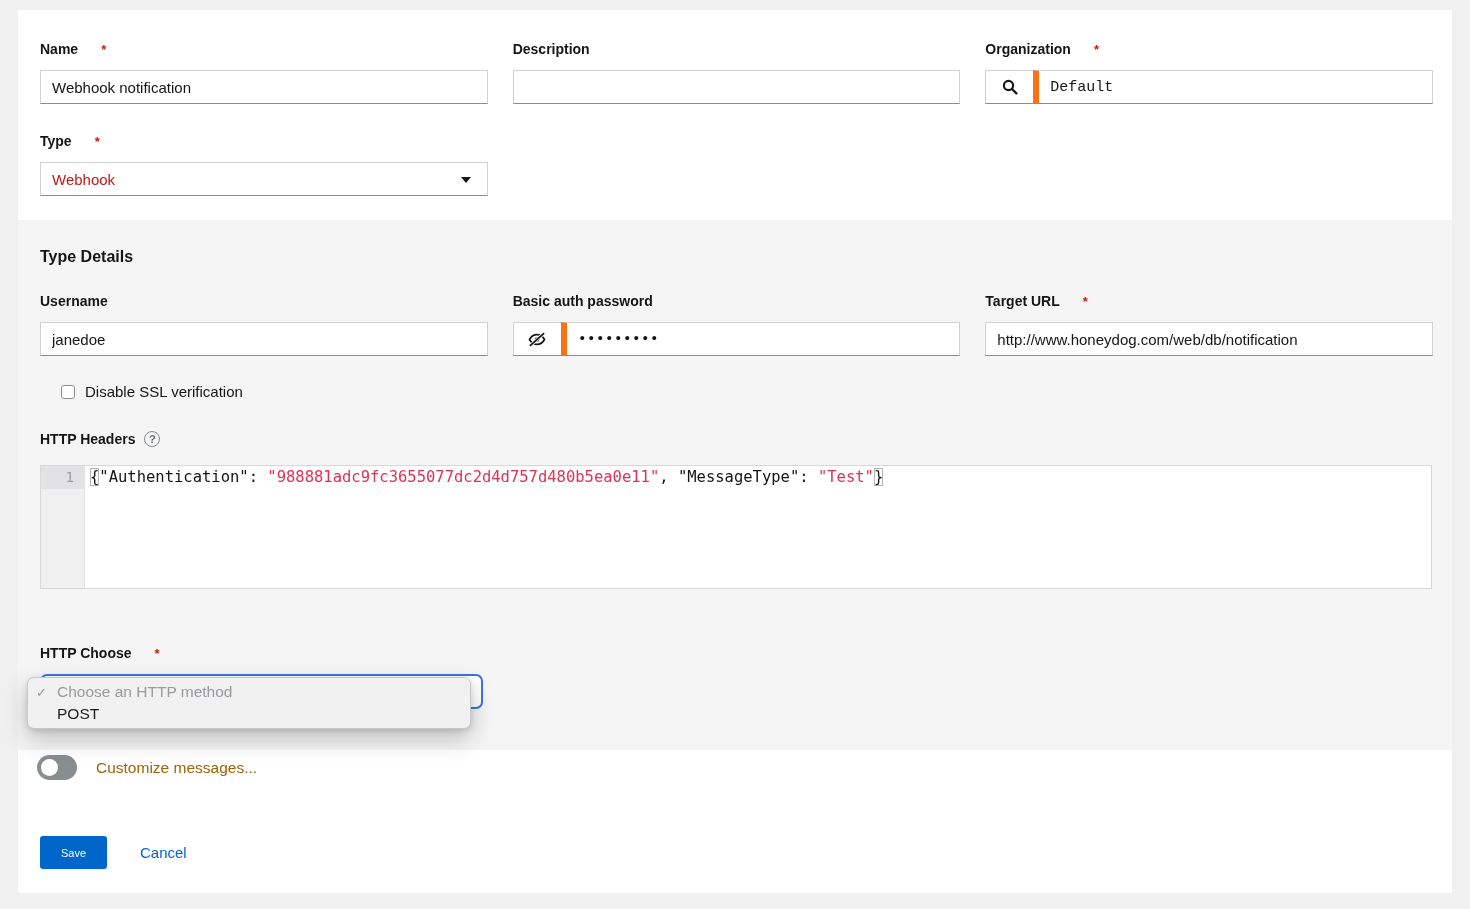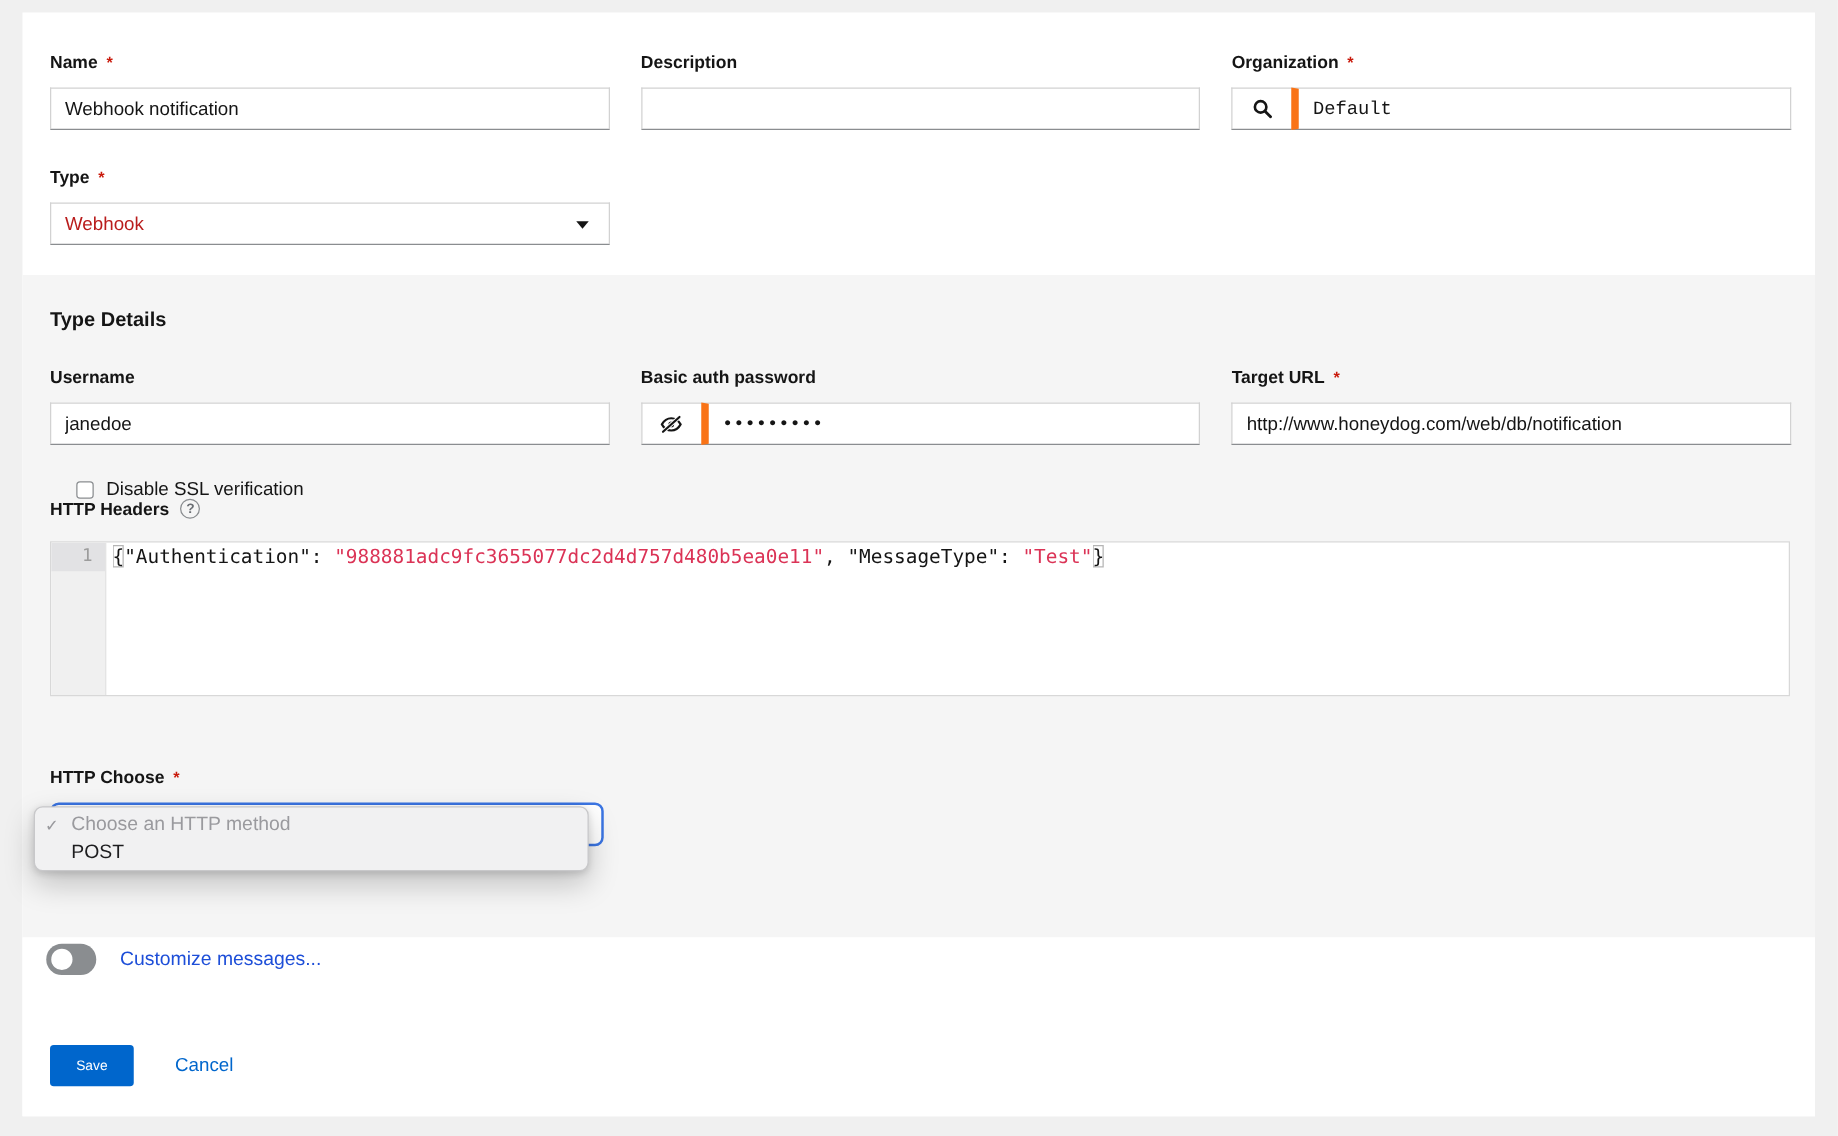--- a/index.html
+++ b/index.html
@@ -18,21 +18,21 @@
     background:#ffffff;
   }
 
   
   .section-top { height:210px; padding:32px 19px 0 22px; }
   .grid3 { display:grid; grid-template-columns:1fr 1fr 1fr; column-gap:25px; }
 
   .field-label {
     display:flex; align-items:center;
     font-size:14px; font-weight:bold; line-height:15px;
-    color:#151515; margin-bottom:13px;
+    color:#151515; margin-bottom:13px;gap:16px;
   }
   .req { color:#c9190b; margin-left:7px; font-size:13px; font-weight:bold; }
 
   .text-input {
     width:100%; height:34px;
     border:1px solid #d2d2d2; border-bottom-color:#8a8d90;
     background:#fff; padding:0 11px;
     font-family:"Liberation Sans", sans-serif;
     font-size:15px; color:#151515; outline:none;
   }
@@ -64,21 +64,21 @@
   .section-gray { height:530px; background:#f5f5f5; padding:27px 19px 0 22px; }
   .section-heading { font-size:16px; font-weight:bold; line-height:19px; margin:0 0 28px 0; }
 
   .checkbox-row { margin-top:28px; display:flex; align-items:center; height:15px;margin-left:21px; }
   .checkbox {
     width:14px; height:14px; border:1px solid #8a8d90; border-radius:3px;
     background:#fff; margin-right:10px; cursor:pointer; flex:0 0 14px;
   }
   .checkbox-label { font-size:15px; color:#151515; cursor:pointer; }
 
-  .headers-label-row { display:flex; align-items:center; height:16px; }
+  .headers-label-row { margin-top:32px; display:flex; align-items:center; height:16px; }
   .help-icon {
     margin-left:9px; width:16px; height:16px; border-radius:50%;
     border:1px solid #8a8d90; color:#6a6e73;
     font-size:11px; font-weight:bold; line-height:14px; text-align:center;
     cursor:pointer;
   }
 
   .code-editor {
     margin-top:18px; height:124px; width:1392px;
     border:1px solid #d8d8d8; background:#fff; display:flex; overflow:hidden;
@@ -122,21 +122,21 @@
   .section-bottom { height:143px; padding:5px 19px 24px 22px; background:#fff; }
   .toggle-row { display:flex; align-items:center; height:25px; }
   .toggle {
     position:relative; width:40px; height:25px; border-radius:13px;
     background:#8a8d90; cursor:pointer; flex:0 0 40px; margin-left:-3px;
   }
   .toggle-knob {
     position:absolute; left:4px; top:4px; width:17px; height:17px;
     border-radius:50%; background:#fff;
   }
-  .toggle-label { margin-left:19px; font-size:15.5px; color:#1d4ed8; }
+  .toggle-label { margin-left:19px; font-size:15.5px; color:#a16207; }
 
   .actions-row { margin-top:56px; display:flex; align-items:center; }
   .save-btn {
     width:67px; height:33px; background:#0066cc; color:#fff;
     border:none; border-radius:3px; font-family:"Liberation Sans", sans-serif;
     font-size:11px; cursor:pointer;
   }
   .cancel-link {
     margin-left:33px; font-size:15px; color:#0066cc;
     text-decoration:none; cursor:pointer;

